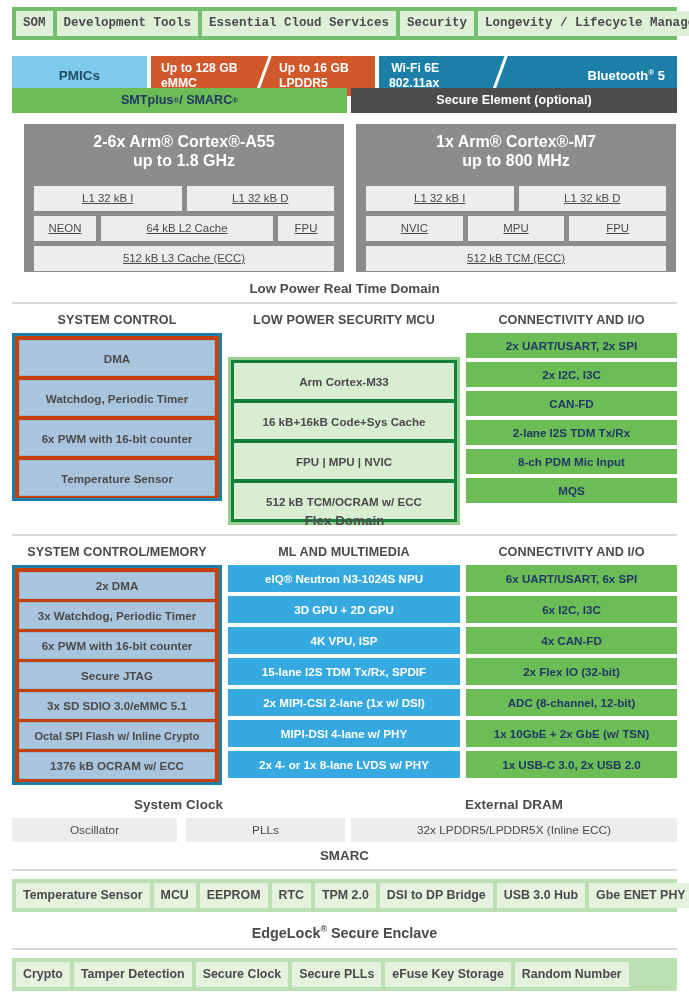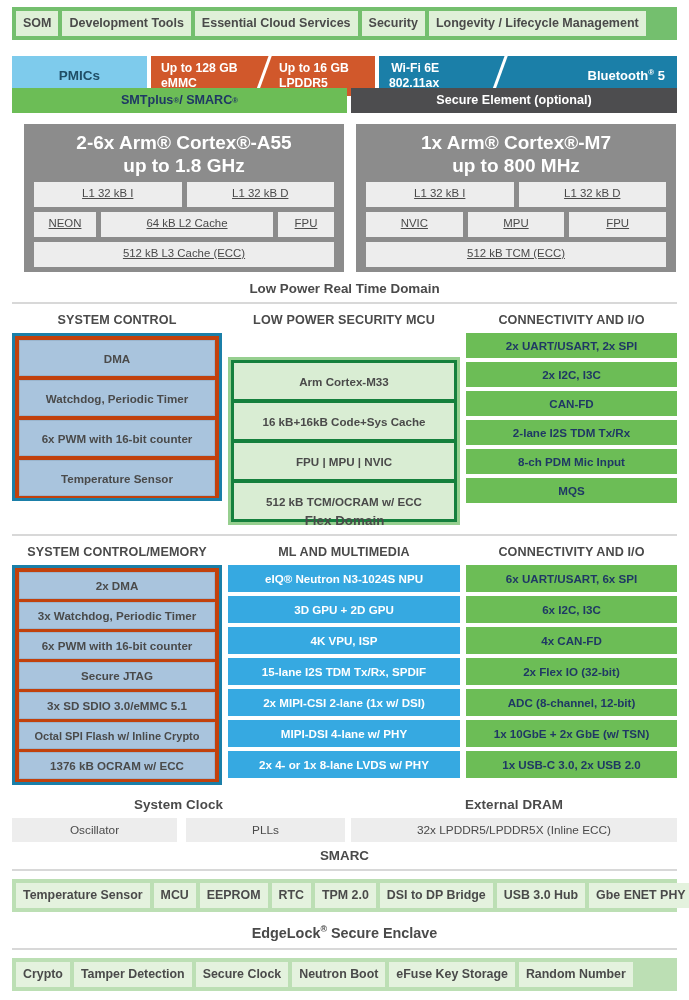--- a/index.html
+++ b/index.html
@@ -22,20 +22,21 @@
   
   .som-band{
     position:absolute;left:12px;top:7px;width:665px;height:33px;
     background:#74bf6e;display:flex;align-items:center;
     padding:0 4px;box-sizing:border-box;gap:4px;
   }
   .som-chip{
     background:#dff0d8;color:#4a4a4a;height:25px;
     font-size:12.5px;font-weight:bold;padding:0 7px;
     white-space:nowrap;
+    font-family:Liberation Mono, monospace;
   }
 
   
   .row2{position:absolute;left:12px;top:56px;width:665px;height:40px;}
   .pmics{
     position:absolute;left:0;top:0;width:135px;height:40px;
     background:#7ecbec;color:#1f4e66;font-size:13.5px;font-weight:bold;
   }
   .split{
     position:absolute;top:0;height:40px;overflow:hidden;
@@ -68,22 +69,22 @@
   }
 
   
   .core{
     position:absolute;top:124px;height:148px;background:#8c8c8c;
     padding:8px 10px 9px 10px;box-sizing:border-box;
   }
   .core.left{left:24px;width:320px;}
   .core.right{left:356px;width:320px;}
   .core-title{
-    color:#ffffff;font-weight:bold;font-size:19px;text-align:center;
-    line-height:1.2;margin-bottom:4px;
+    color:#ffffff;font-weight:bold;font-size:16px;text-align:center;
+    line-height:1.2;margin-bottom:16px;
   }
   .core-row{display:flex;gap:5px;margin-bottom:5px;}
   .core-cell{
     background:#ededed;color:#4a4a4a;font-size:11.4px;height:25px;
     flex:1;
     text-decoration:underline;
   }
 
   
   .domain-label{
@@ -306,18 +307,18 @@
 
   <div class="domain-label" style="top:925px;font-size:14.4px">
     <span>EdgeLock</span><sup>®</sup><span> Secure Enclave</span>
   </div>
   <div class="hr" style="top:948px"></div>
 
   <div class="band" style="top:958px;height:33px">
     <div class="chip bchip">Crypto</div>
     <div class="chip bchip">Tamper Detection</div>
     <div class="chip bchip">Secure Clock</div>
-    <div class="chip bchip">Neutron Boot</div>
+    <div class="chip bchip">Secure PLLs</div>
     <div class="chip bchip">eFuse Key Storage</div>
     <div class="chip bchip">Random Number</div>
   </div>
 
 </div>
 
 </body></html>

